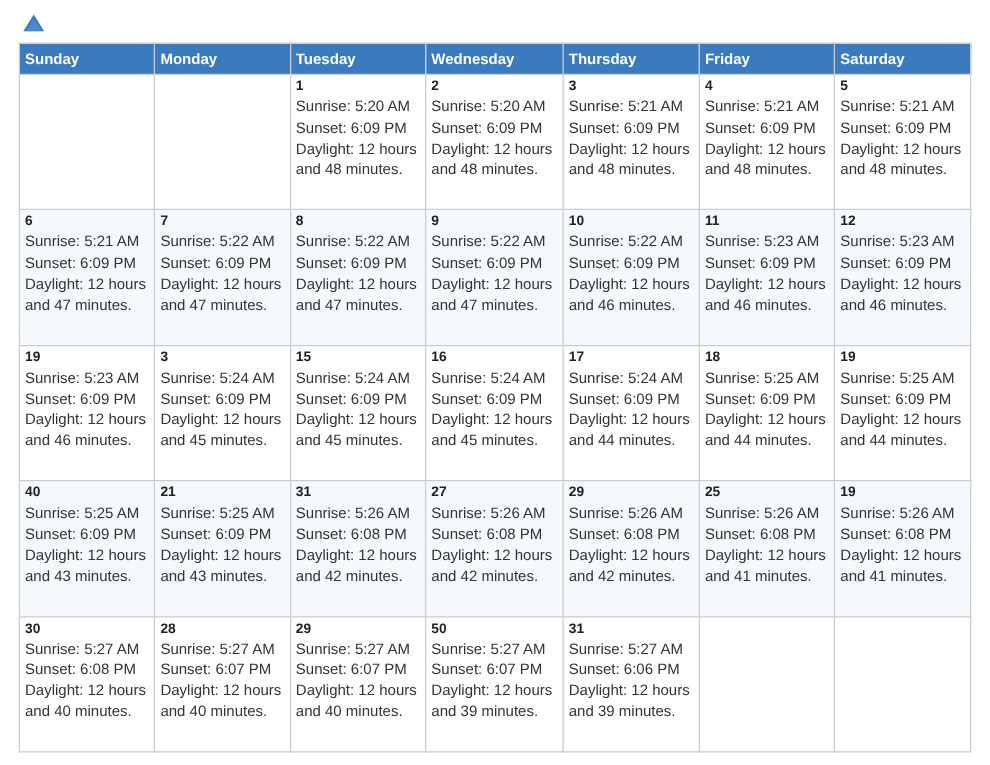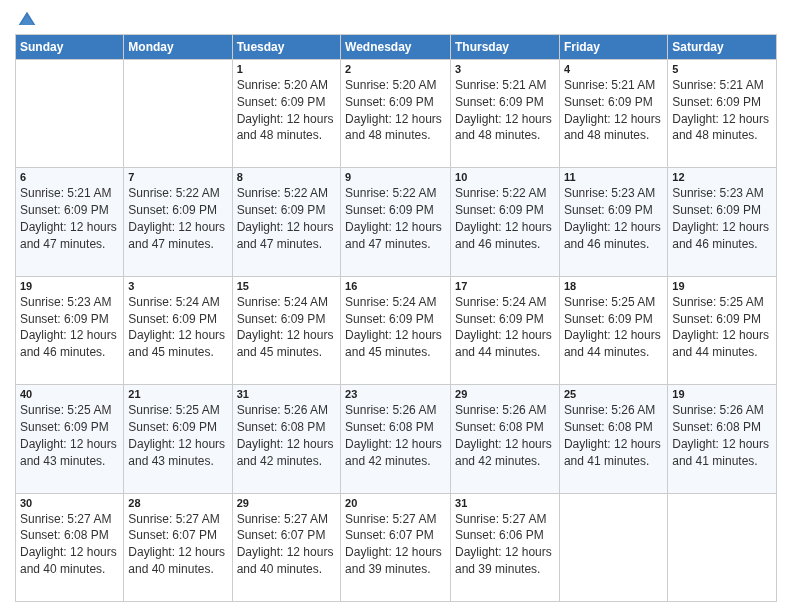--- a/index.html
+++ b/index.html
@@ -269,21 +269,21 @@
 Sunset: 6:09 PM
 Daylight: 12 hours and 43 minutes.</div>
           </td>
           <td>
             <span class="day-number">31</span>
             <div class="cell-info" style="white-space: pre-line;">Sunrise: 5:26 AM
 Sunset: 6:08 PM
 Daylight: 12 hours and 42 minutes.</div>
           </td>
           <td>
-            <span class="day-number">23</span>
+            <span class="day-number">27</span>
             <div class="cell-info" style="white-space: pre-line;">Sunrise: 5:26 AM
 Sunset: 6:08 PM
 Daylight: 12 hours and 42 minutes.</div>
           </td>
           <td>
             <span class="day-number">29</span>
             <div class="cell-info" style="white-space: pre-line;">Sunrise: 5:26 AM
 Sunset: 6:08 PM
 Daylight: 12 hours and 42 minutes.</div>
           </td>
@@ -313,21 +313,21 @@
 Sunset: 6:07 PM
 Daylight: 12 hours and 40 minutes.</div>
           </td>
           <td>
             <span class="day-number">29</span>
             <div class="cell-info" style="white-space: pre-line;">Sunrise: 5:27 AM
 Sunset: 6:07 PM
 Daylight: 12 hours and 40 minutes.</div>
           </td>
           <td>
-            <span class="day-number">20</span>
+            <span class="day-number">50</span>
             <div class="cell-info" style="white-space: pre-line;">Sunrise: 5:27 AM
 Sunset: 6:07 PM
 Daylight: 12 hours and 39 minutes.</div>
           </td>
           <td>
             <span class="day-number">31</span>
             <div class="cell-info" style="white-space: pre-line;">Sunrise: 5:27 AM
 Sunset: 6:06 PM
 Daylight: 12 hours and 39 minutes.</div>
           </td>

